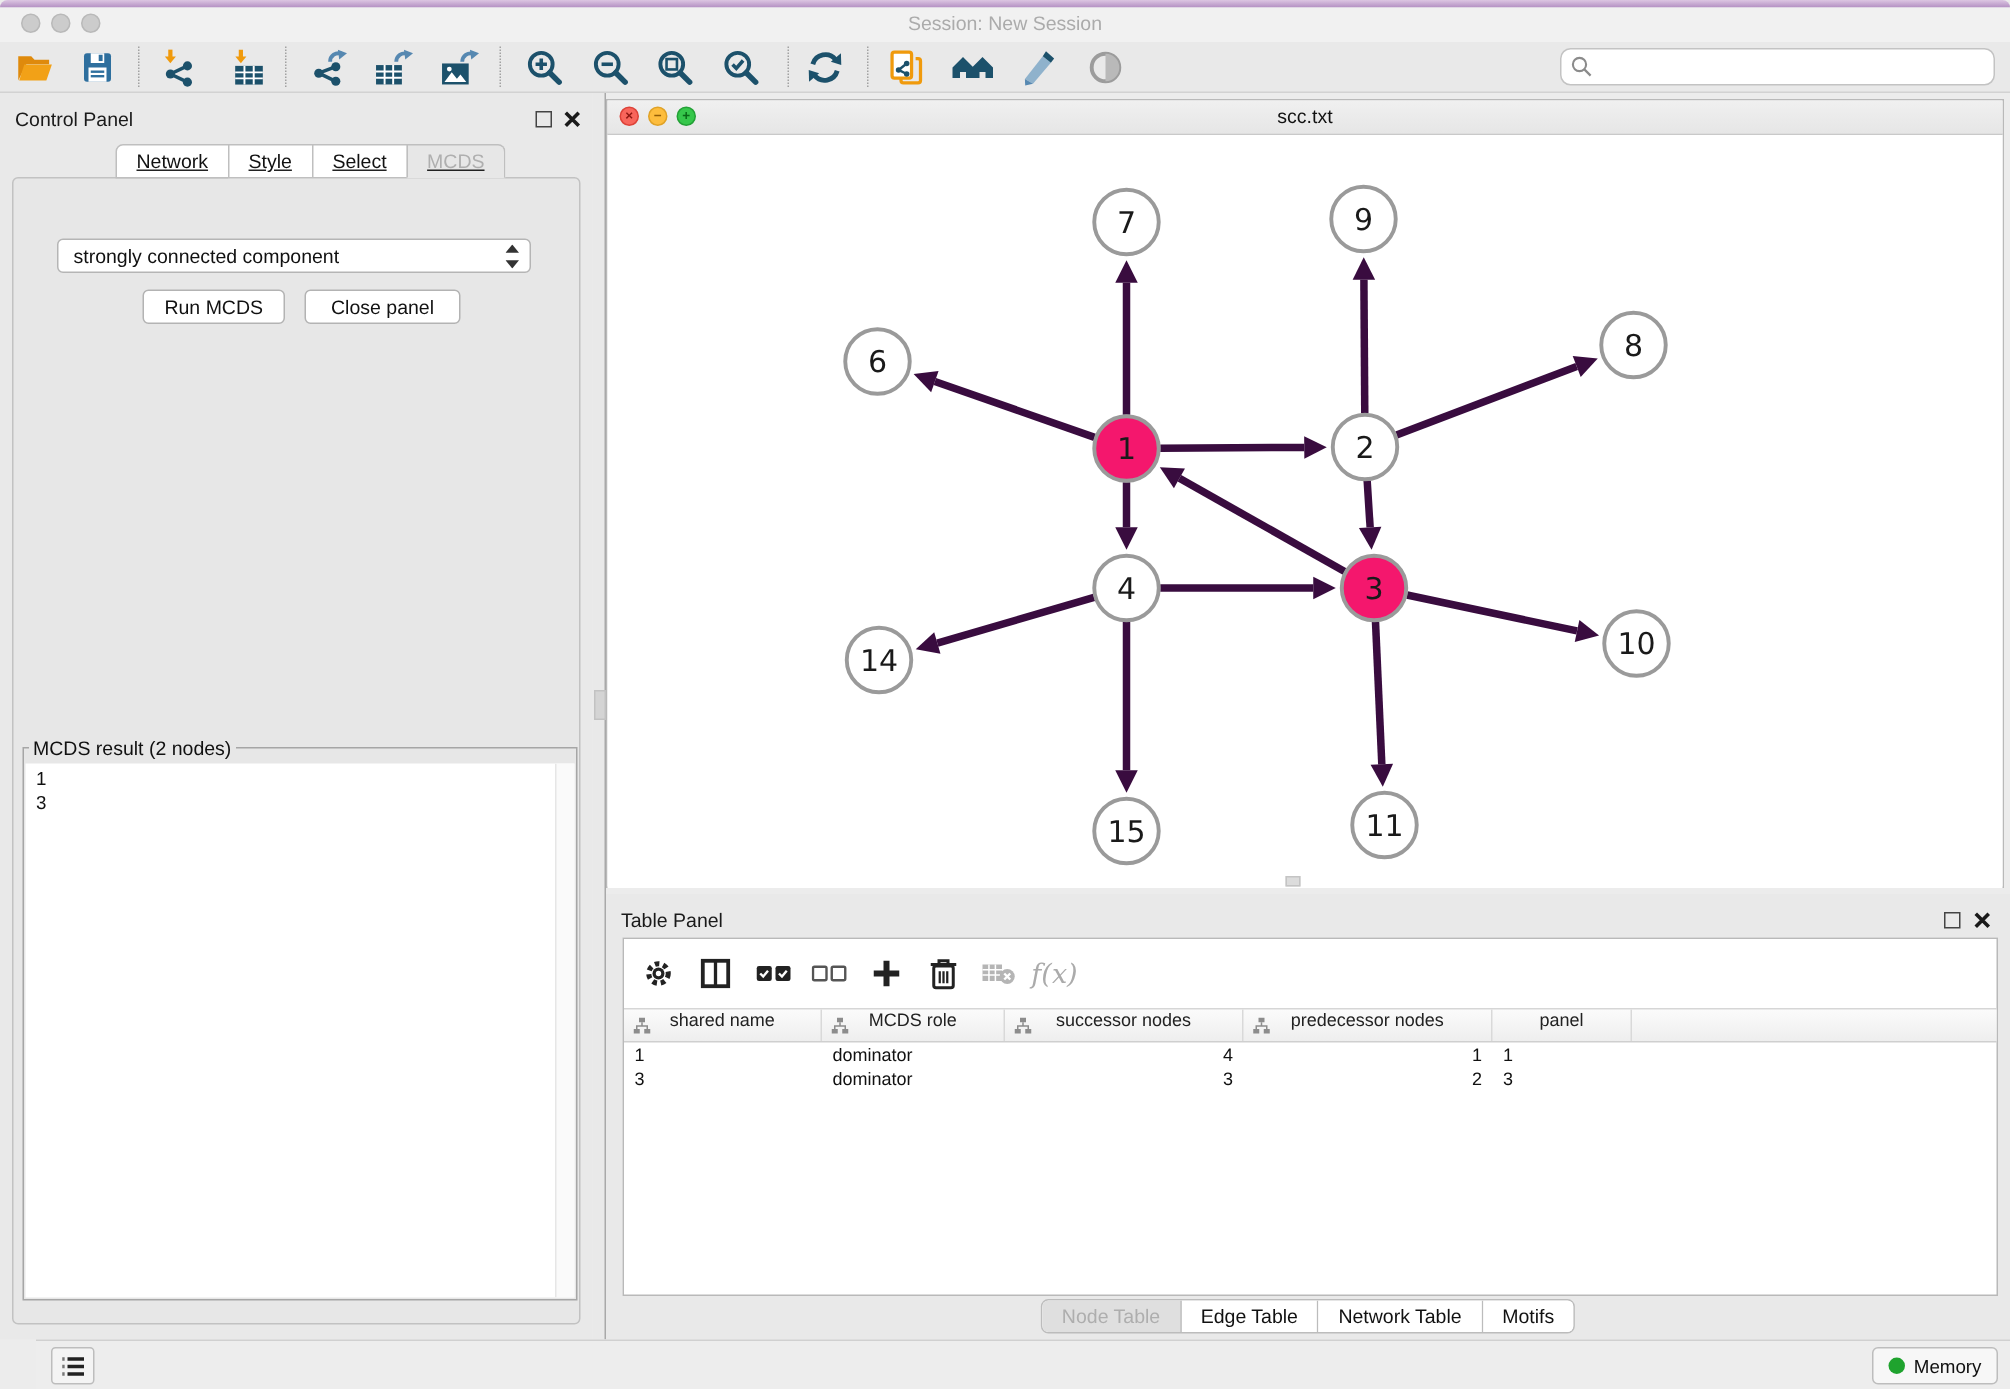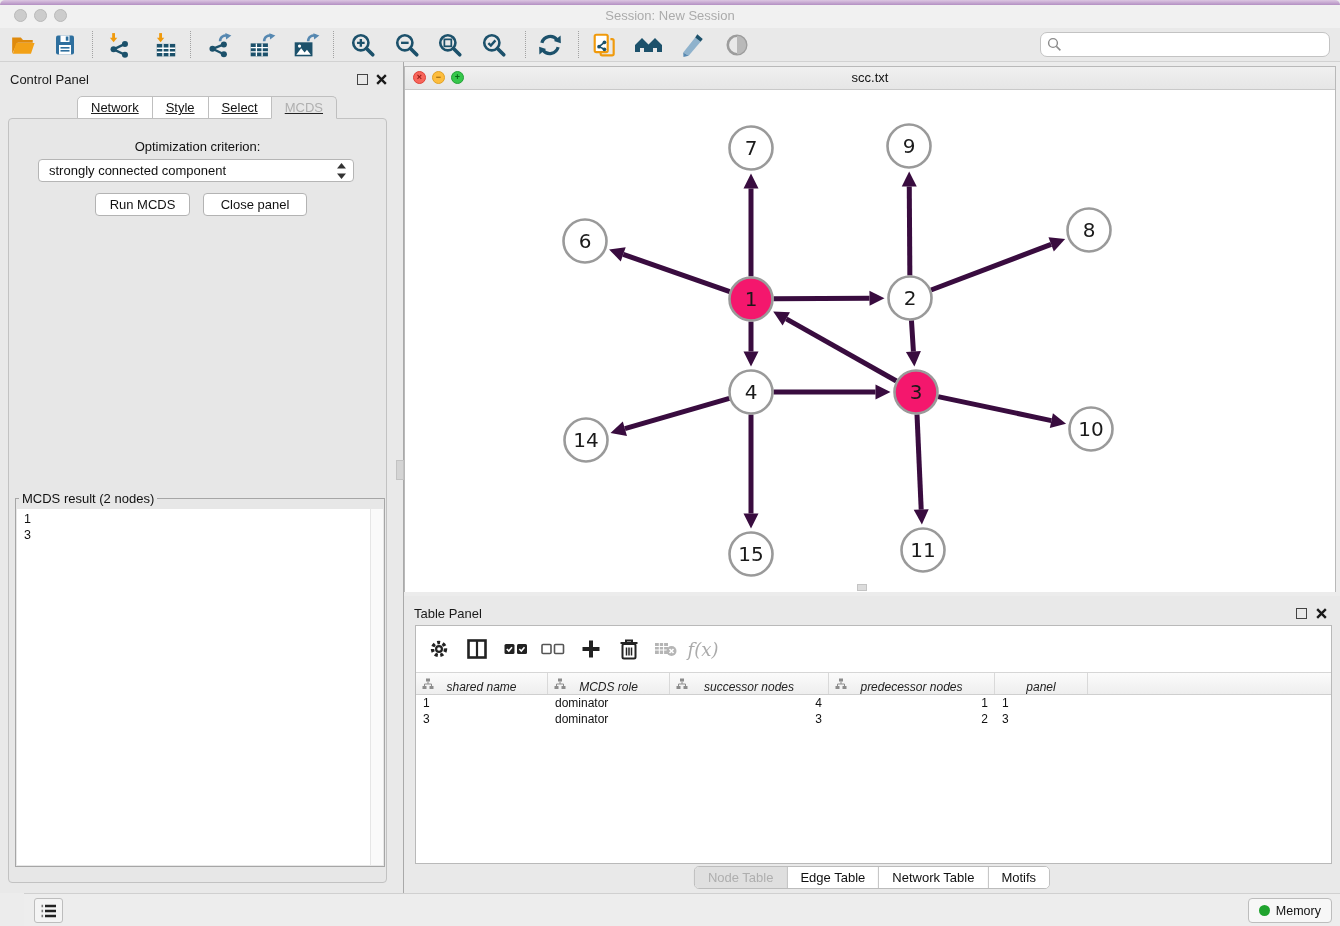--- a/index.html
+++ b/index.html
@@ -66,22 +66,22 @@
   .graph-label{font-family:"DejaVu Sans",sans-serif;font-size:20px;fill:#1A1A1A;}
   
   .table-panel{position:absolute;left:404px;top:596px;width:936px;height:297px;background:#E9E9E9;}
   .tp-box{position:absolute;left:11px;top:29px;width:917px;height:239px;background:#FFF;
     border:1px solid #B9B9B9;box-sizing:border-box;}
   .tp-toolbar{position:relative;height:46px;}
   .tp-tool{position:absolute;top:8px;width:30px;height:30px;display:flex;align-items:center;justify-content:center;}
   .fx{font-family:"DejaVu Serif",serif;font-style:italic;font-size:18px;color:#ABABAB;}
   .thead{position:relative;display:flex;height:23px;background:linear-gradient(#FBFBFB,#EEEEEE);
     border-top:1px solid #D6D6D6;border-bottom:1px solid #CFCFCF;box-sizing:border-box;}
-  .th{position:relative;display:flex;align-items:flex-end;justify-content:center;font-size:12px;color:#222;
-    border-right:1px solid #D9D9D9;box-sizing:border-box;height:100%;font-style:italic;}
+  .th{position:relative;display:flex;align-items:flex-start;justify-content:center;font-size:12px;color:#222;
+    border-right:1px solid #D9D9D9;box-sizing:border-box;height:100%;}
   .th svg{position:absolute;left:6px;top:5px;}
   .tbody .tr{display:flex;height:16px;}
   .td{font-size:12px;line-height:16px;padding:0 7px;box-sizing:border-box;white-space:nowrap;overflow:hidden;color:#111;}
   .tp-tabs{position:absolute;left:50%;top:270px;transform:translateX(-50%);display:inline-flex;
     border:1px solid #BCBCBC;border-radius:5px;overflow:hidden;background:#FFF;}
   .btab{font-size:13px;padding:3px 13px;background:#FFF;color:#111;border-right:1px solid #BCBCBC;white-space:nowrap;}
   .btab:last-child{border-right:none;}
   .btab.active{background:#DFDFDF;color:#AEAEAE;}
   
   .statusbar{position:absolute;left:0;top:893px;right:0;height:33px;background:#EDEDED;border-top:1px solid #D0D0D0;box-sizing:border-box;margin-left:24px;}
@@ -253,21 +253,20 @@
     <svg class="panel-close" style="right:7px" viewBox="0 0 12 12">
         <path d="M2 2l8 8M10 2l-8 8" stroke="#1A1A1A" stroke-width="2.2"></path>
       </svg>
     <div class="cp-tabs" id="cp-tabs">
         <div class="tab">Network</div>
         <div class="tab">Style</div>
         <div class="tab">Select</div>
         <div class="tab active">MCDS</div>
       </div>
     <div class="cp-body">
-      <div class="opt-label">Optimization criterion:</div>
       <div class="criterion">
         <span>strongly connected component</span>
         <svg class="stepper" width="9" height="16" viewBox="0 0 9 16">
             <polygon points="4.5,0 9,5.5 0,5.5" fill="#333"></polygon>
             <polygon points="4.5,16 9,10.5 0,10.5" fill="#333"></polygon>
           </svg>
       </div>
       <div class="cp-btn" style="left:86px;width:95px">Run MCDS</div>
       <div class="cp-btn" style="left:194px;width:104px">Close panel</div>
       <fieldset class="result-fs">

